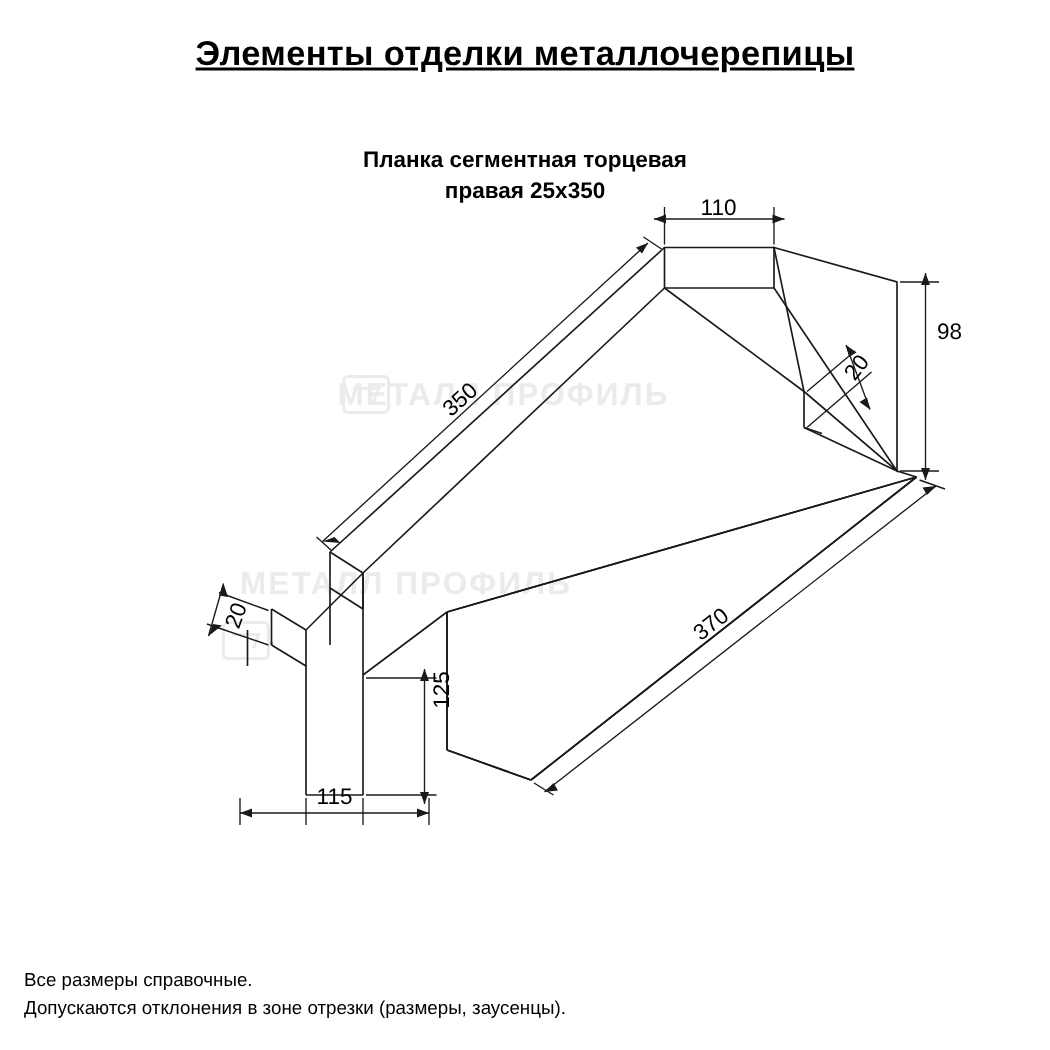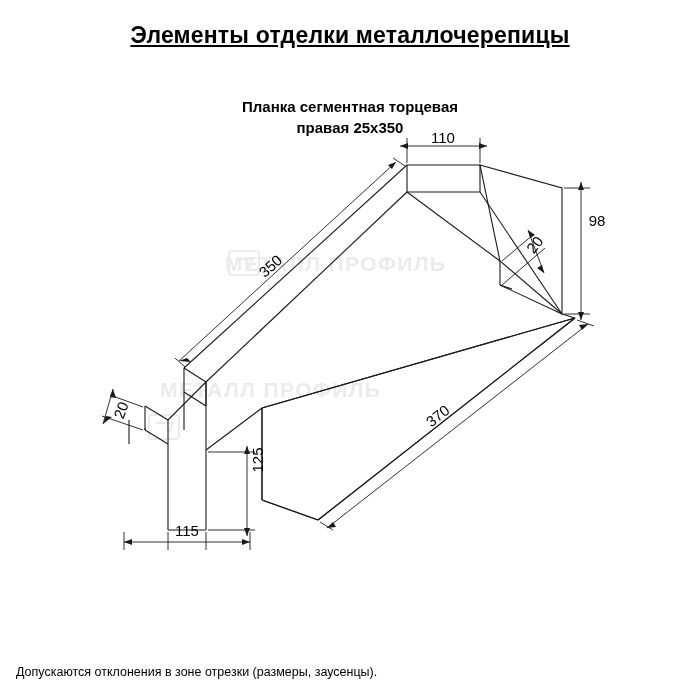--- a/index.html
+++ b/index.html
@@ -42,20 +42,21 @@
   }
   .subtitle .l2 {
     display: block;
   }
   .drawing {
     position: absolute;
     top: 130px;
     left: 0;
     width: 642px;
     height: 440px;
+    padding-left: 36px;
   }
   .footnotes {
     position: absolute;
     left: 16px;
     bottom: 18px;
     font-size: 12.5px;
     line-height: 19px;
   }
   .footnotes div {
     white-space: nowrap;
@@ -263,16 +264,17 @@
 
         <text x="187" y="285" text-anchor="middle" opacity="0"></text>
 
         <text x="187" y="412" text-anchor="middle" dy="-6">115</text>
       </g>
 
     </svg>
   </div>
 
   <div class="footnotes">
+    <div>Все размеры справочные.</div>
     <div>Допускаются отклонения в зоне отрезки (размеры, заусенцы).</div>
   </div>
 
 </div>
 
 </body></html>

